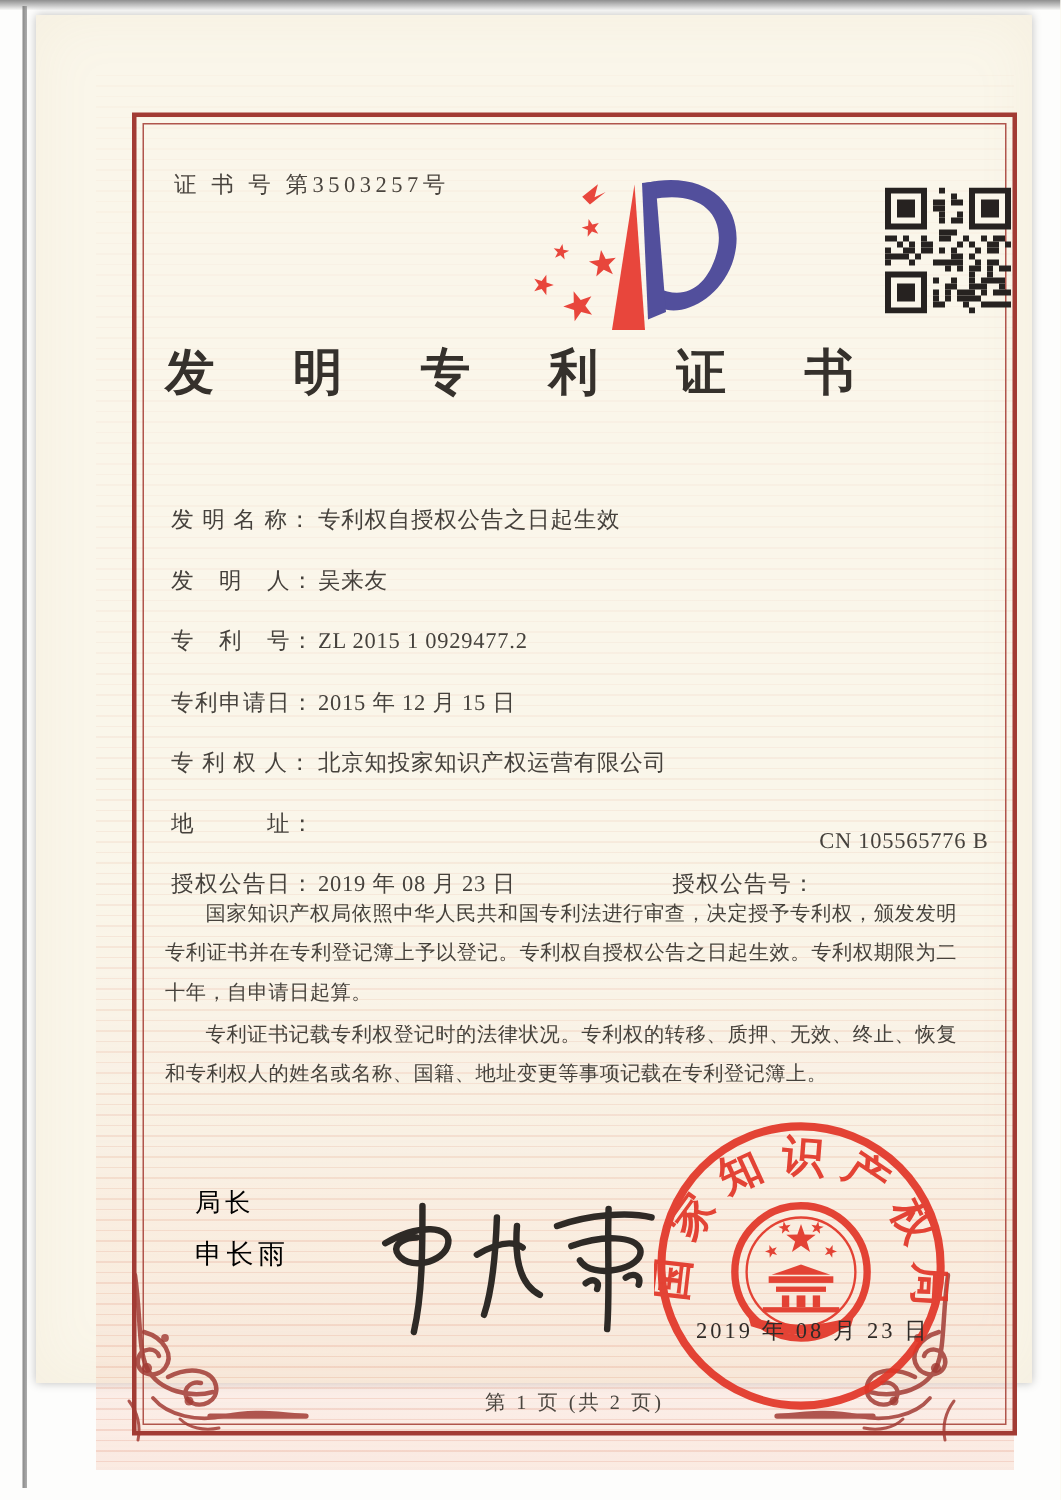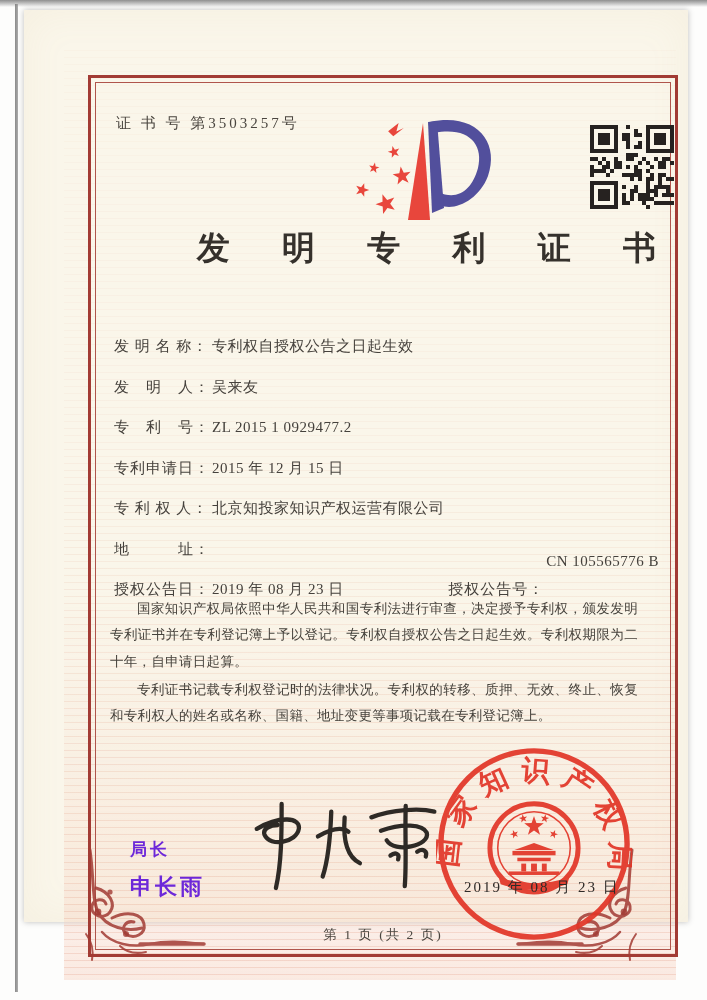--- a/index.html
+++ b/index.html
@@ -31,33 +31,33 @@
     border:3px solid #a23b34;box-sizing:border-box;
   }
   .frame-inner{
     position:absolute;left:71px;top:72px;width:576px;height:868px;
     border:1px solid #b0554c;box-sizing:border-box;
   }
   .cert-no{position:absolute;left:92px;top:104px;font-size:15px;letter-spacing:3px;color:#4a453f;}
   .logo{position:absolute;left:306px;top:98px;width:176px;height:128px;}
   .qr{position:absolute;left:566px;top:115px;width:84px;height:84px;}
   .title{
-    position:absolute;left:64px;top:216px;width:590px;text-align:right;
+    position:absolute;left:64px;top:216px;width:590px;text-align:left;
     font-size:33px;font-weight:600;color:#35312c;letter-spacing:22px;text-indent:22px;
   }
   .fields{position:absolute;left:90px;top:300px;width:545px;}
   .field-row{display:flex;align-items:baseline;height:40.5px;font-size:15px;color:#45413c;}
   .field-label{white-space:pre;letter-spacing:1px;min-width:96px;margin-top:27px;}
   .field-value{letter-spacing:.5px;margin-left:2px;white-space:pre;}
   .grant-pair2{margin-left:auto;display:flex;align-items:flex-start;}
   .paragraphs{position:absolute;left:86px;top:586px;width:540px;}
   .para{font-size:13.5px;line-height:1.95;color:#46423c;text-indent:2em;text-align:justify;margin:0 12px 2px 0;letter-spacing:.3px;}
-  .sign-block{position:absolute;left:106px;top:828px;color:#6d28d9;font-weight:bold;}
+  .sign-block{position:absolute;left:106px;top:780px;color:#000000;}
   .sign-role{font-size:17px;letter-spacing:3px;}
-  .sign-name{font-size:22px;letter-spacing:3px;margin-top:11px;}
+  .sign-name{font-size:18px;letter-spacing:3px;margin-top:11px;}
   .signature-svg{position:absolute;left:208px;top:782px;width:210px;height:108px;}
   .seal{position:absolute;left:412px;top:736px;width:196px;height:196px;opacity:.92;}
   .seal-date{position:absolute;left:440px;top:868px;font-size:15px;letter-spacing:2px;color:#2f2b28;}
   .page-info{position:absolute;left:64px;top:916px;width:590px;text-align:center;font-size:13.5px;letter-spacing:2px;color:#4a453f;}
   .footer-note{position:absolute;left:64px;top:958px;width:590px;text-align:center;font-size:13.5px;letter-spacing:3px;color:#45413c;}
   .ornament{position:absolute;width:130px;height:115px;}
   .ornament.left{left:52px;top:838px;}
   .ornament.right{right:42px;top:838px;transform:scaleX(-1);}
 </style>
 </head>

